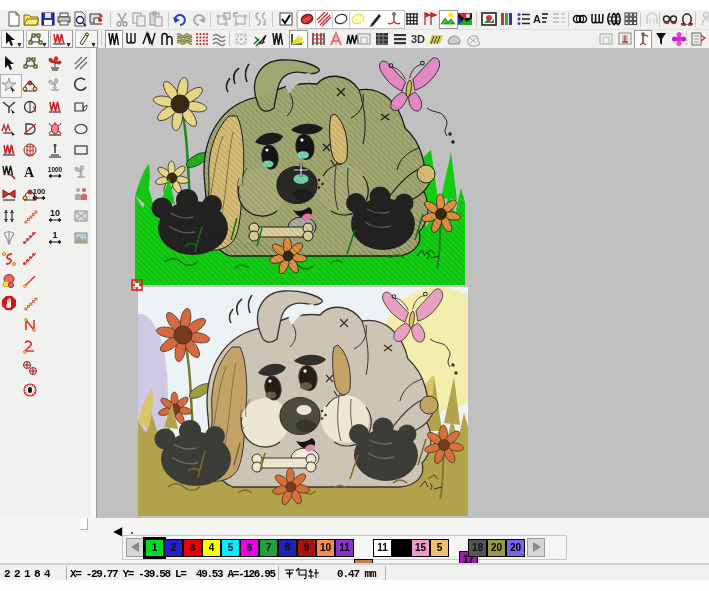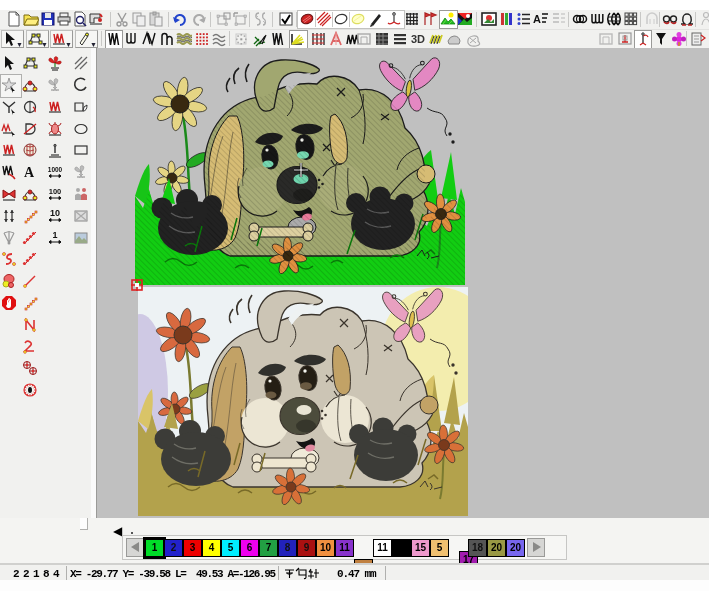--- a/index.html
+++ b/index.html
@@ -522,21 +522,21 @@
           <path d="M2,4 L8,8 L2,12 Z M14,4 L8,8 L14,12 Z" fill="#d33" stroke="#811"></path>
           <path d="M2,14 h12" stroke="#111"></path>
         </svg></div>
       <div class="ic" style="left:22px;top:138px;"><svg width="16" height="16" viewBox="0 0 16 16">
           <path d="M3,12 C3,4 13,4 13,12" fill="none" stroke="#333" stroke-width="1.1"></path>
           <circle cx="3" cy="12" r="2" fill="#ee2" stroke="#822"></circle>
           <circle cx="13" cy="12" r="2" fill="#ee2" stroke="#822"></circle>
           <circle cx="8" cy="6" r="2" fill="#d22" stroke="#822"></circle>
           <path d="M2,14 h12" stroke="#333"></path>
         </svg></div>
-      <div class="ic" style="left:47px;top:138px;"><svg width="16" height="16" viewBox="0 0 16 16">
+      <div class="ic" style="left:31px;top:138px;"><svg width="16" height="16" viewBox="0 0 16 16">
           <text x="8" y="8" text-anchor="middle" font-family="Liberation Sans" font-size="7.5" font-weight="bold" fill="#111">100</text>
           <path d="M2,12 h12 M2,12 l2,-1.5 v3 Z M14,12 l-2,-1.5 v3 Z" stroke="#111" fill="#111" stroke-width="1"></path>
         </svg></div>
       <div class="ic" style="left:73px;top:138px;"><svg width="16" height="16" viewBox="0 0 16 16">
           <circle cx="5" cy="4" r="2" fill="#aaa"></circle>
           <path d="M2,14 v-5 q3,-3 6,0 v5" fill="#aaa"></path>
           <circle cx="11" cy="4" r="2" fill="#c66"></circle>
           <path d="M8,14 v-5 q3,-3 6,0 v5" fill="#c66"></path>
         </svg></div>
       <div class="ic" style="left:1px;top:160px;"><svg width="16" height="16" viewBox="0 0 16 16">
@@ -913,21 +913,21 @@
         <div class="sw" style="left:487px;background:#999944;color:#000;">20</div>
         <div class="sw" style="left:506px;background:#7766ee;color:#000;">20</div>
         <div class="palbtn" style="left:527px;">
           <svg width="9" height="10">
             <polygon points="1,0 1,10 9,5" fill="#8a8a88"></polygon>
           </svg>
         </div>
       </div>
   </div>
   <div class="abs" id="statusbar">
-    <span class="stat" style="left:13px;letter-spacing:3.4px;text-align:right;">22184</span>
+    <span class="stat" style="left:4px;letter-spacing:3.4px;text-align:right;">22184</span>
     <span class="vline" style="left:66px;"></span>
     <span class="stat" style="left:70px;letter-spacing:-1.35px;">X= -29.77 Y= -39.58 L=  49.53 A=-126.95</span>
     <span class="vline" style="left:278px;"></span>
     <span class="stat" style="left:284px;top:2px;"><svg width="36" height="13" viewBox="0 0 36 13">
       <g stroke="#000" stroke-width="1.1" fill="none">
       <path d="M1,3 H10 M5.5,3 V11 M2,6 H9 M3,5.5 l1.5,2 M8,5.5 l-1.5,2"></path>
       <path d="M15,1 l-3,3 M14,3 h8 v5 h-7 v-4 M22,3 v7 q0,2 -2,1.5"></path>
       <path d="M27,2 l-2,3 M25,5 h4 M27,3.5 v8 M24,9 h6 M32,2 v9 M30,6 h5"></path>
       </g>
         </svg></span>

